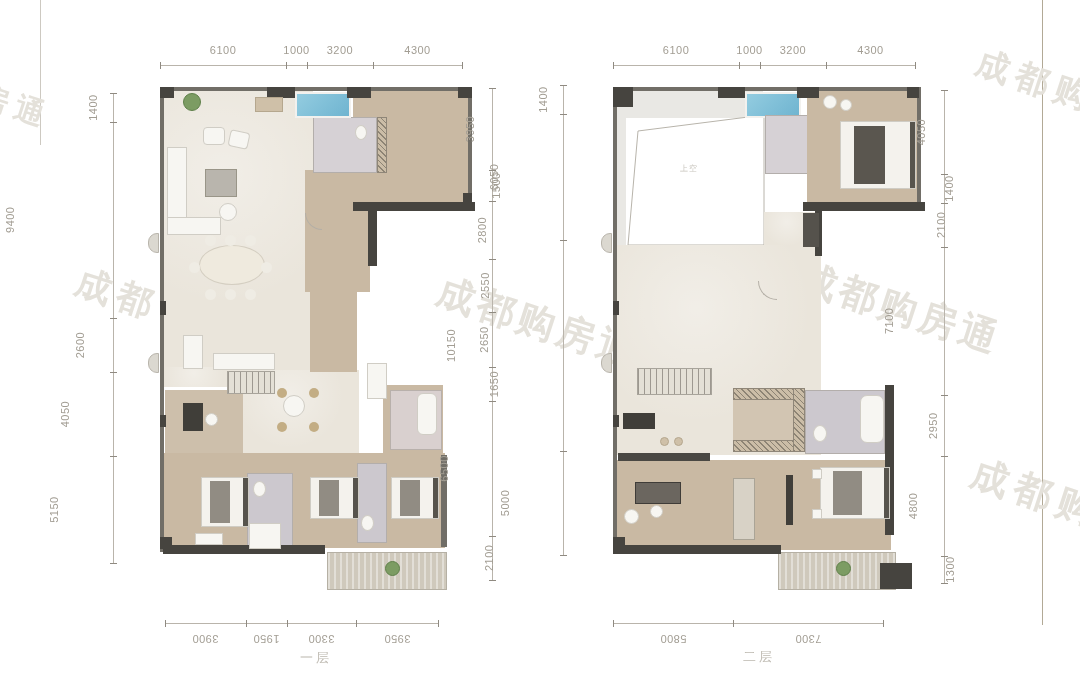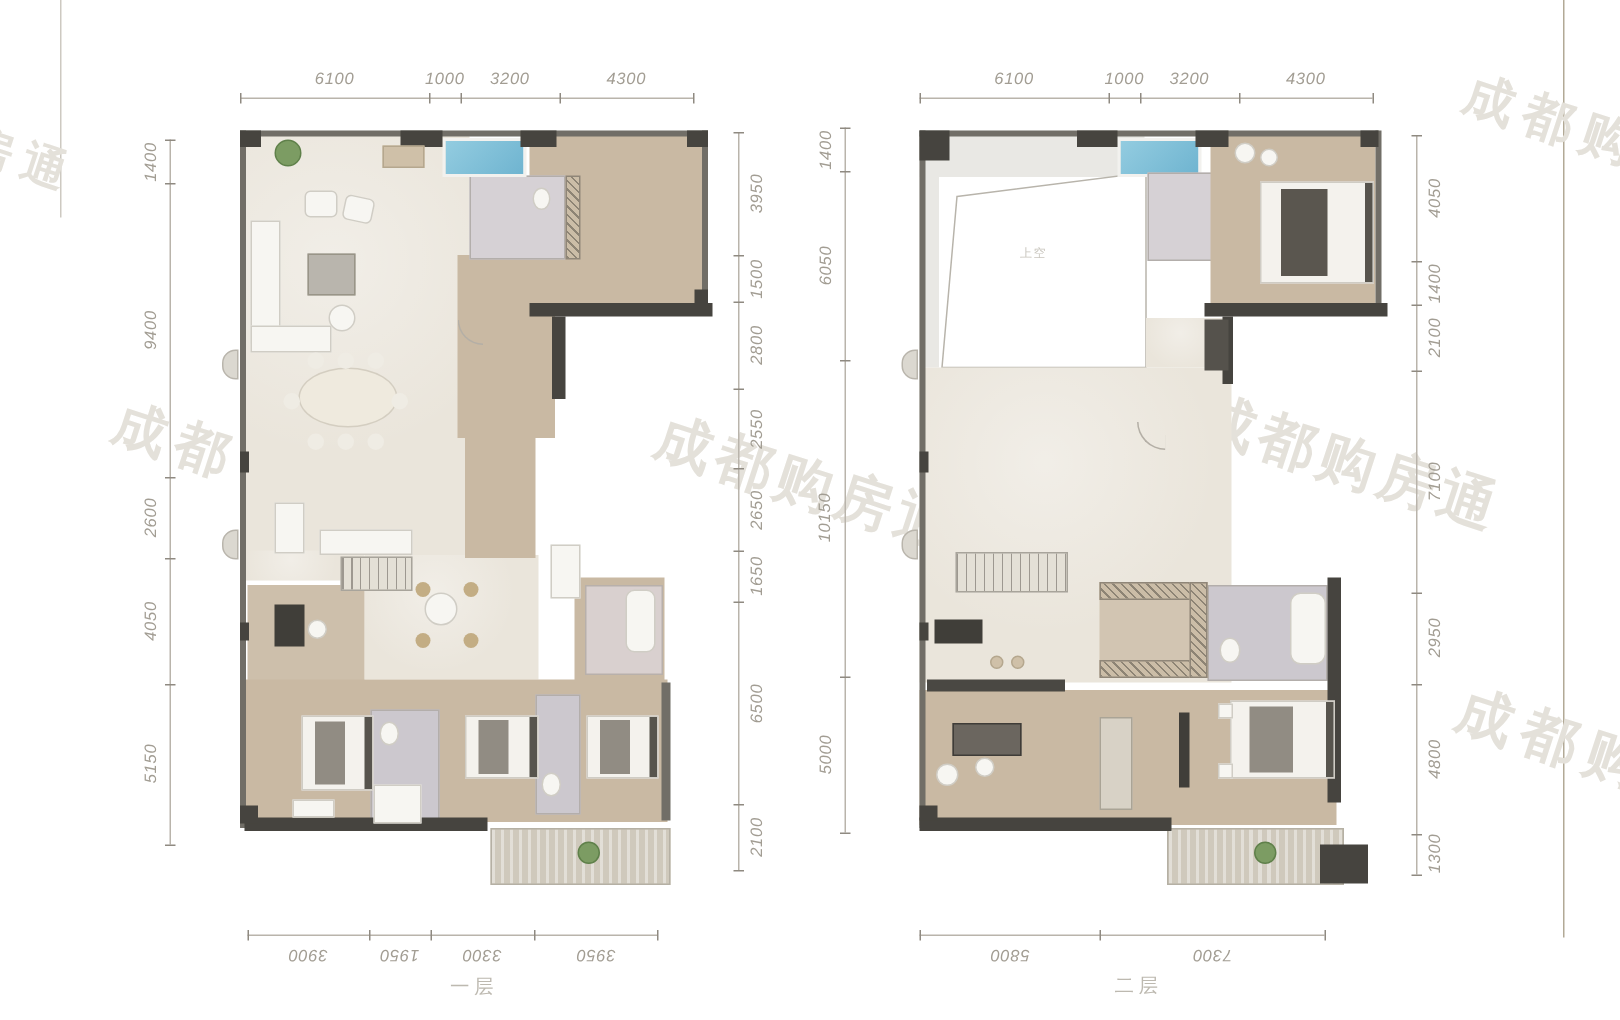--- a/index.html
+++ b/index.html
@@ -27,21 +27,21 @@
   .bed{background:#f4f2ed;border:1px solid #cfccc4;}
   .bed::after{content:"";position:absolute;right:0;top:0;bottom:0;width:5px;background:#57544d;}
   .bed::before{content:"";position:absolute;left:18%;top:6%;bottom:6%;width:42%;background:#918c83;}
   .bed.master::before{background:#5a564f;}
   .arc{border:1px solid #b4afa6;border-top:none;border-right:none;border-radius:0 0 0 100%;}
   .bump{background:#dbd8d0;border:1px solid #b9b5ac;border-radius:9px 0 0 9px;}
   .wm{position:absolute;color:#e4e1da;font-weight:bold;transform:rotate(18deg);transform-origin:left top;letter-spacing:7px;z-index:1;white-space:nowrap;}
   .vline{position:absolute;width:1px;z-index:0;}
   .dim{position:absolute;z-index:3;}
   .dim-line{position:absolute;background:#b9b4ab;}
-  .dim-seg{position:absolute;display:flex;align-items:center;justify-content:center;font-style:italic;}
+  .dim-seg{position:absolute;display:flex;justify-content:center;}
   .dim-label{font-size:11px;color:#a29d93;letter-spacing:.5px;white-space:nowrap;}
   .dim-tick{position:absolute;background:#8f8a81;}
   .floor-label{position:absolute;color:#bdb9b0;font-size:13px;letter-spacing:3px;z-index:3;}
   .void-label{position:absolute;font-size:8px;color:#c9c6be;letter-spacing:1px;z-index:3;}
   
   #d1t{left:160px;top:44px;width:302px;height:27px;}
   #d1l{left:92px;top:93px;width:27px;height:470px;}
   #d1r{left:487px;top:88px;width:27px;height:492px;}
   #d1b{left:165px;top:618px;width:273px;height:27px;}
   #d2t{left:613px;top:44px;width:302px;height:27px;}

